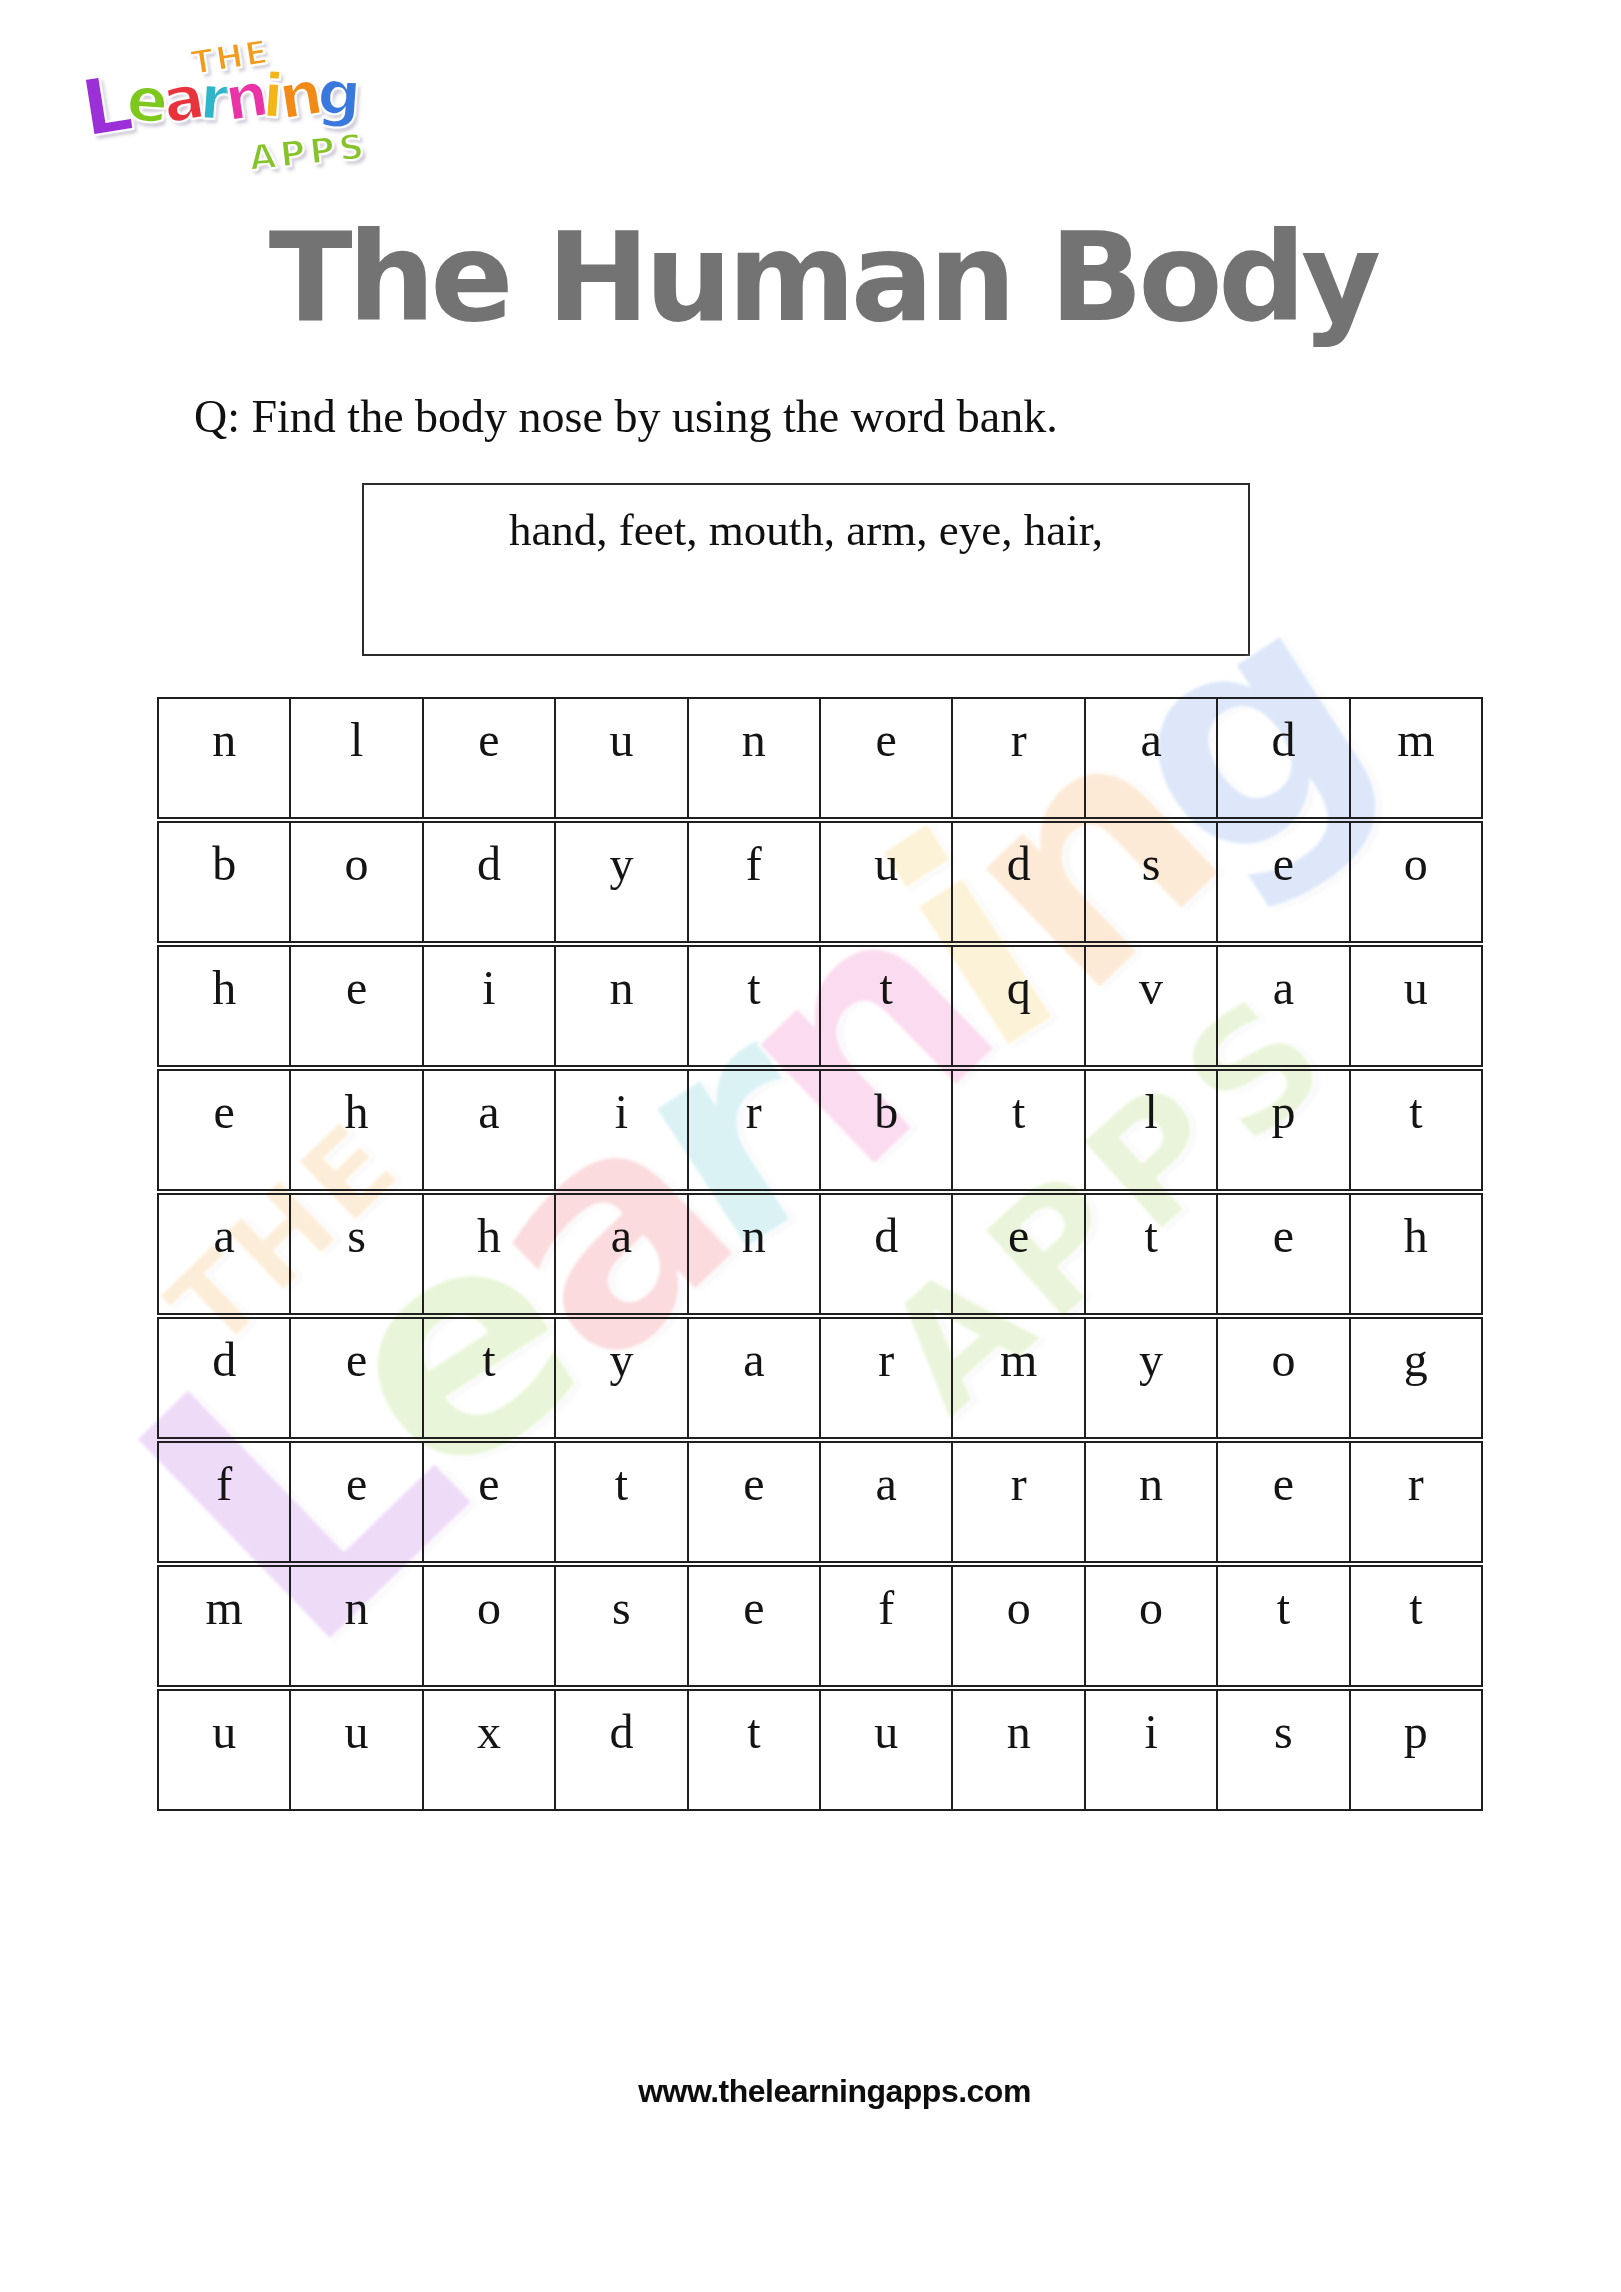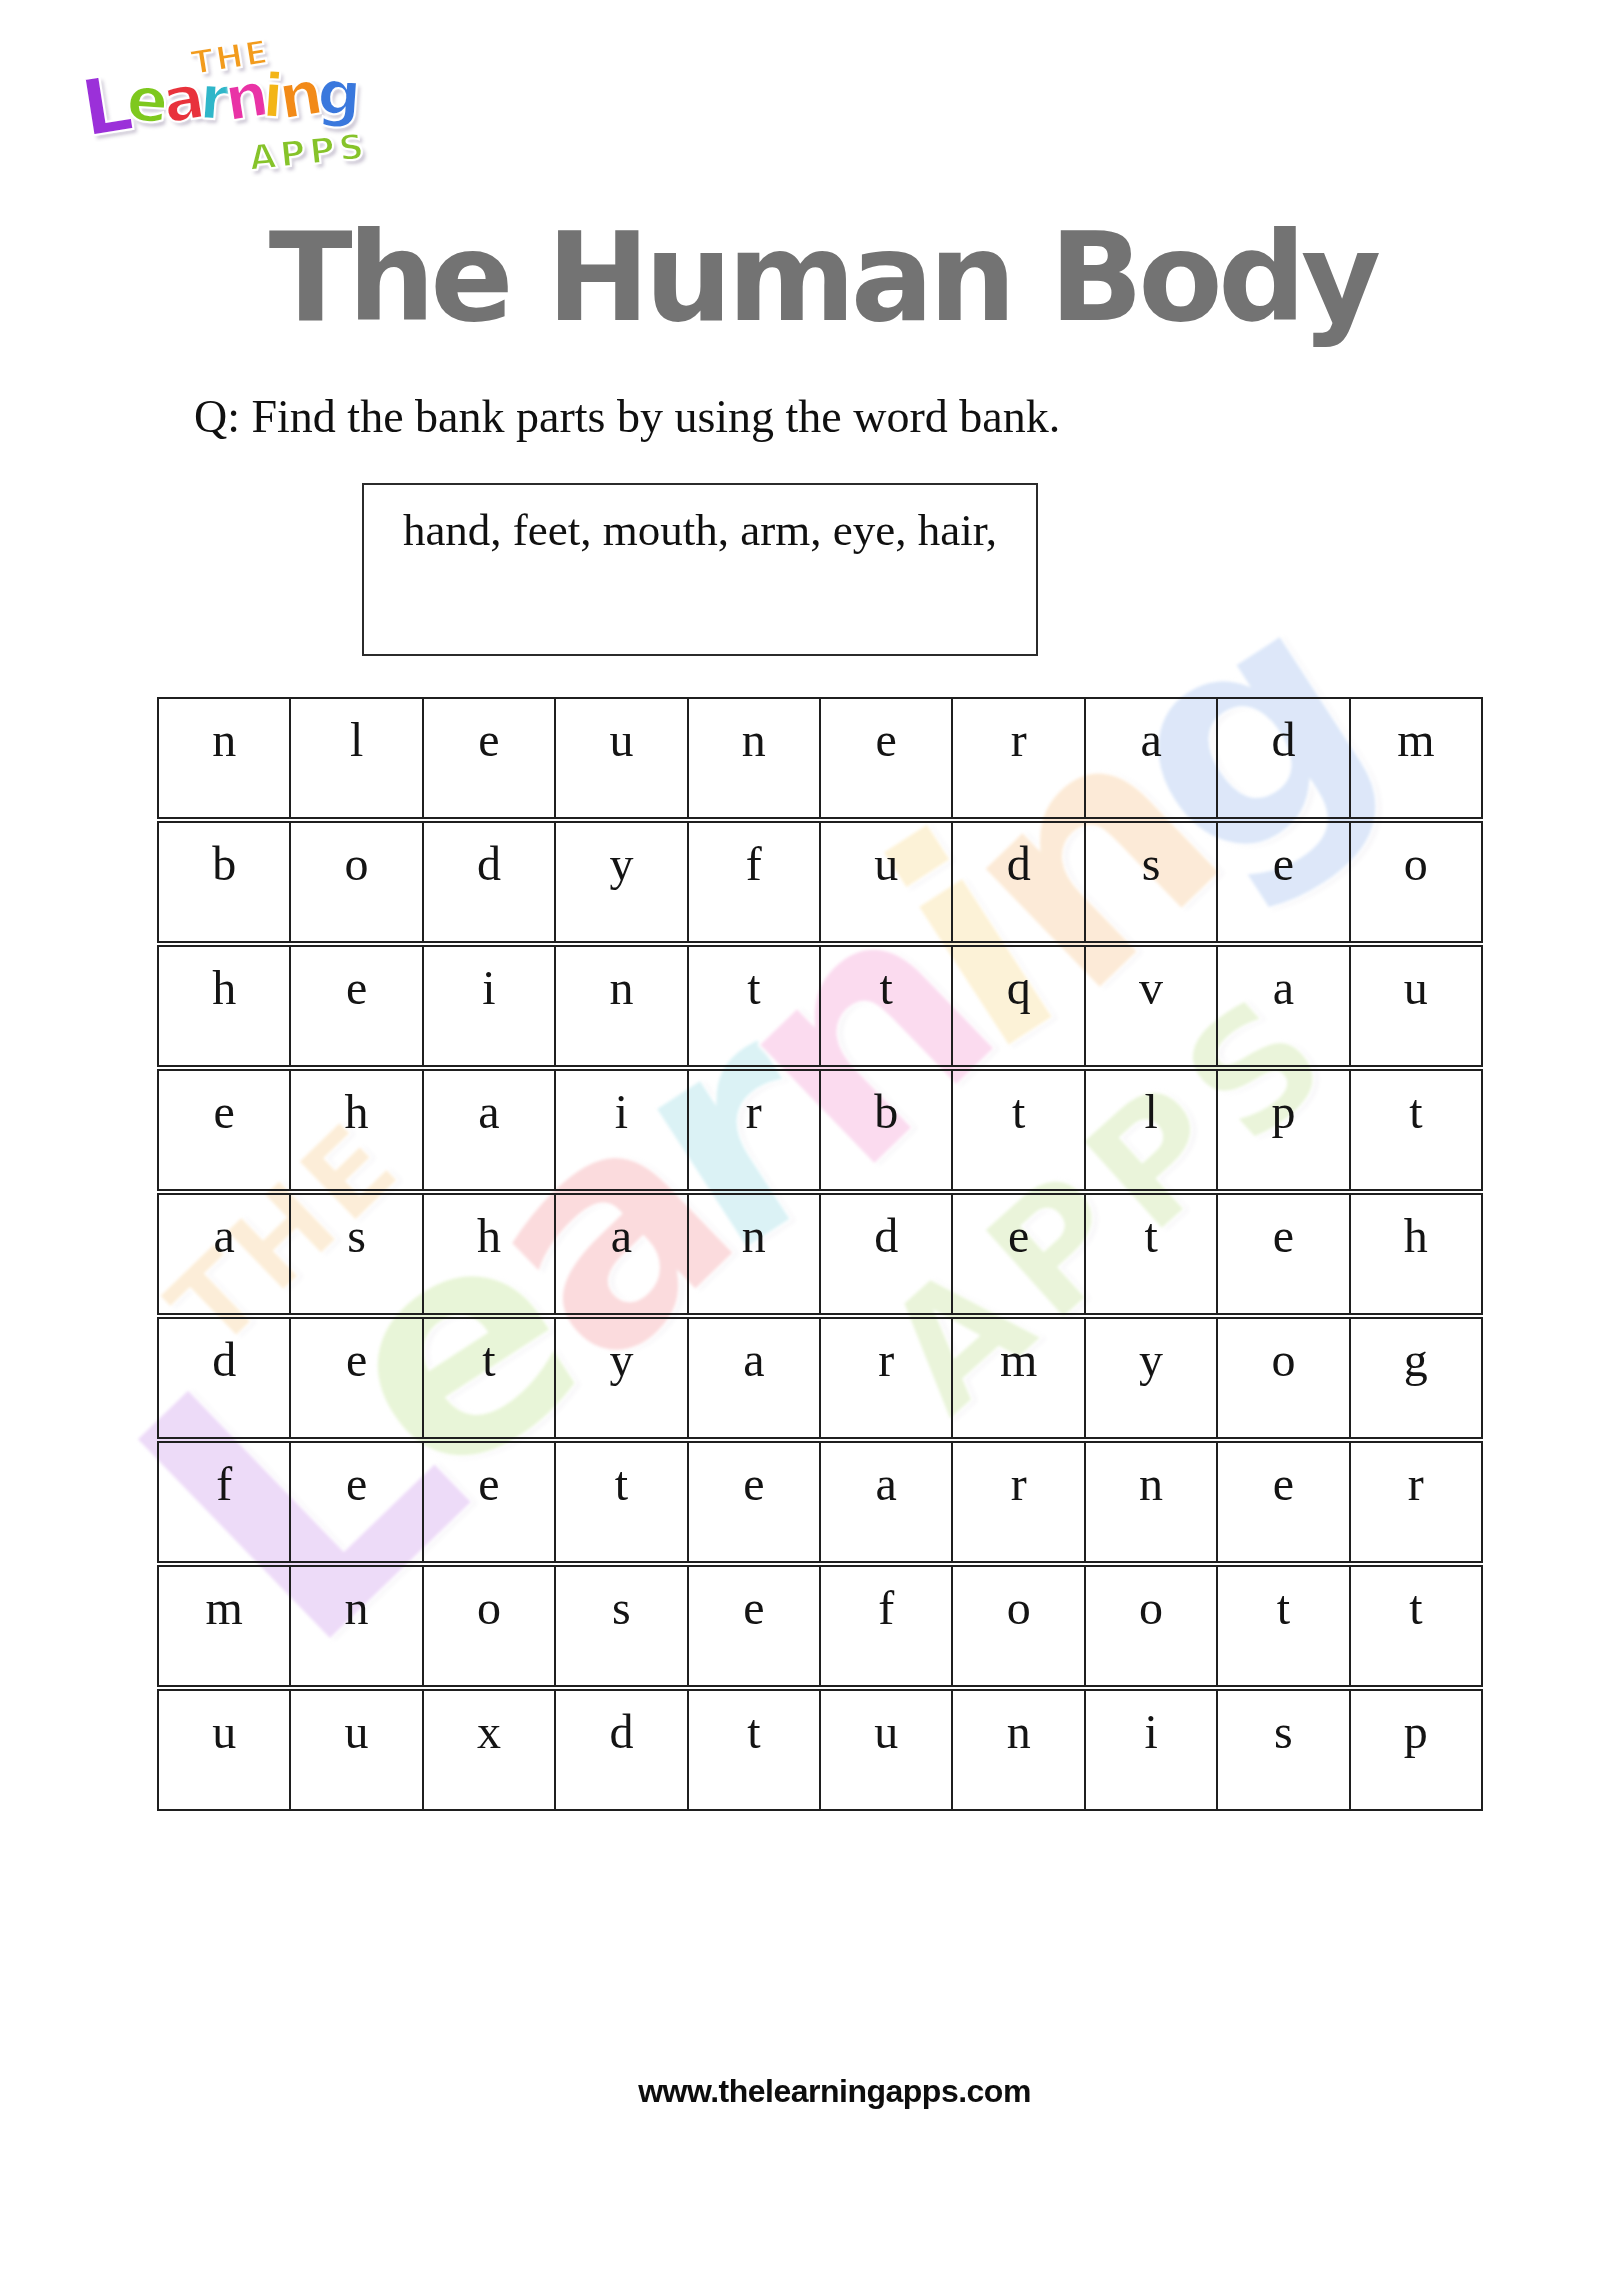--- a/index.html
+++ b/index.html
@@ -59,21 +59,21 @@
     font-weight:bold;font-size:123px;letter-spacing:-4.9px;
     color:#737373;
   }
   .question{
     position:absolute;left:194px;top:390px;
     font-size:46px;color:#101010;
   }
 
   
   .word-bank{
-    position:absolute;left:362px;top:483px;width:676px;height:173px;
+    position:absolute;left:362px;top:483px;width:888px;height:173px;
     border:2px solid #2b2b2b;box-sizing:border-box;
     text-align:center;font-size:45px;line-height:71px;
     padding-top:9.8px;color:#101010;
     background:transparent;
   }
 
   
   .grid{position:absolute;left:157px;top:697px;width:1326px;}
   .grid-row{
     display:flex;height:122px;margin-bottom:2px;
@@ -105,21 +105,21 @@
 <div class="page">
 
   <div class="logo">
     <div class="logo-the"><span style="color: rgb(242, 155, 29);">T</span><span style="color: rgb(242, 155, 29);">H</span><span style="color: rgb(242, 155, 29);">E</span></div>
     <div class="logo-learning"><span style="color: rgb(155, 48, 217);">L</span><span style="color: rgb(126, 200, 30);">e</span><span style="color: rgb(232, 50, 60);">a</span><span style="color: rgb(47, 182, 201);">r</span><span style="color: rgb(233, 51, 166);">n</span><span style="color: rgb(243, 181, 23);">i</span><span style="color: rgb(242, 138, 24);">n</span><span style="color: rgb(58, 120, 221);">g</span></div>
     <div class="logo-apps"><span style="color: rgb(134, 195, 42);">A</span><span style="color: rgb(134, 195, 42);">P</span><span style="color: rgb(134, 195, 42);">P</span><span style="color: rgb(134, 195, 42);">S</span></div>
   </div>
 
   <h1 class="title">The Human Body</h1>
 
-  <div class="question">Q: Find the bank parts by using the word bank.</div>
+  <div class="question">Q: Find the body nose by using the word bank.</div>
 
   <div class="word-bank">
     <div>hand, feet, mouth, arm, eye, hair,</div>
   </div>
 
   <div class="watermark wm">
     <div class="wm-inner">
       <div class="wm-the"><span style="color: rgb(242, 155, 29);">T</span><span style="color: rgb(242, 155, 29);">H</span><span style="color: rgb(242, 155, 29);">E</span></div>
       <div class="wm-learning"><span style="color: rgb(155, 48, 217);">L</span><span style="color: rgb(126, 200, 30);">e</span><span style="color: rgb(232, 50, 60);">a</span><span style="color: rgb(47, 182, 201);">r</span><span style="color: rgb(233, 51, 166);">n</span><span style="color: rgb(243, 181, 23);">i</span><span style="color: rgb(242, 138, 24);">n</span><span style="color: rgb(58, 120, 221);">g</span></div>
       <div class="wm-apps"><span style="color: rgb(134, 195, 42);">A</span><span style="color: rgb(134, 195, 42);">P</span><span style="color: rgb(134, 195, 42);">P</span><span style="color: rgb(134, 195, 42);">S</span></div>

